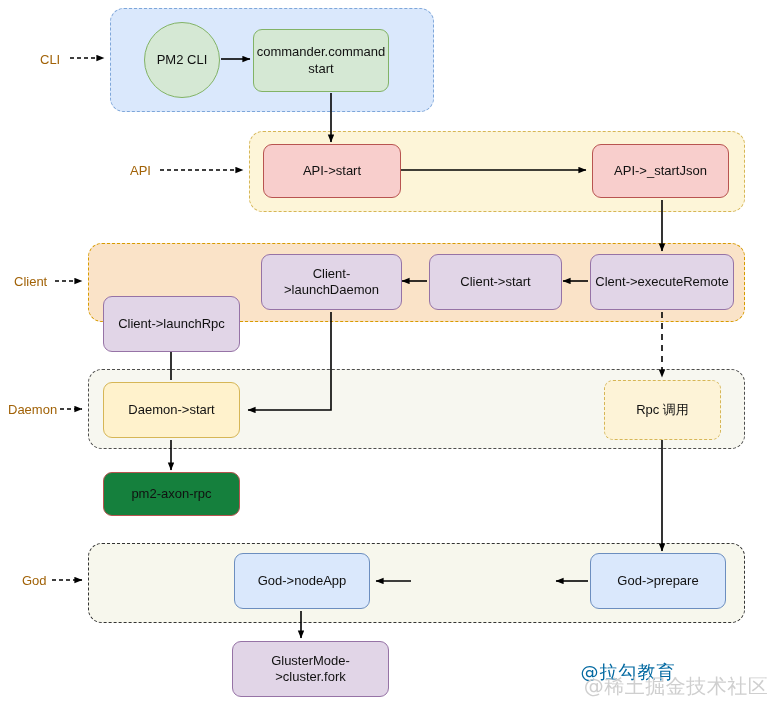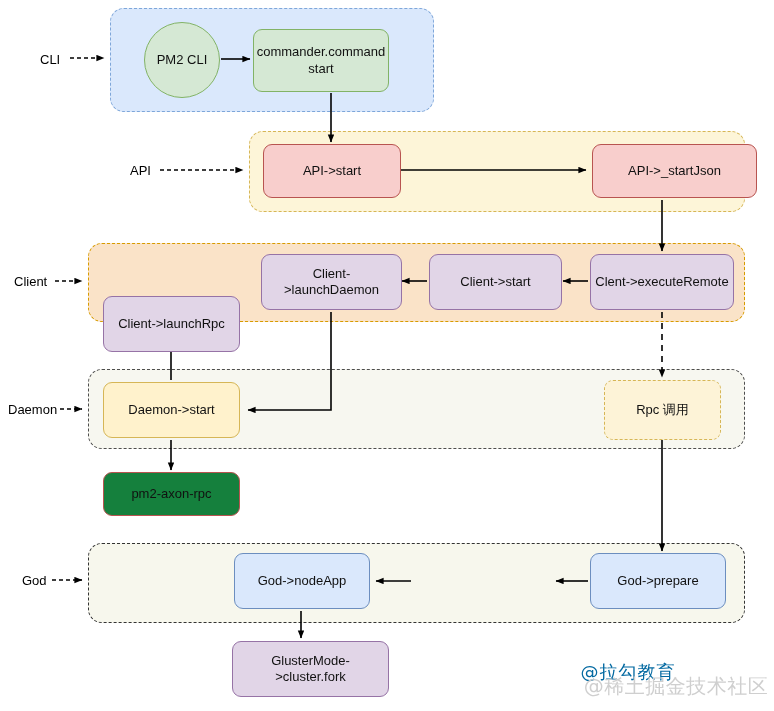--- a/index.html
+++ b/index.html
@@ -24,21 +24,21 @@
     position: absolute;
     box-sizing: border-box;
     border-radius: 14px;
     border-style: dashed;
     border-width: 1.5px;
   }
   
   .lane-label {
     position: absolute;
     font-size: 13px;
-    color: #000000;
+    color: #a16207;
     white-space: nowrap;
     line-height: 1;
     text-align: center;
   }
   
   .node {
     position: absolute;
     box-sizing: border-box;
     display: flex;
     align-items: center;
@@ -169,21 +169,21 @@
 
   <div class="node" style="left:263px; top:144px; width:138px; height:54px; background:#f8cecc; border-color:#b85450;">
     <span>API-&gt;start</span>
   </div>
 
   <div class="node multiline" style="left:253px; top:29px; width:136px; height:63px; background:#d5e8d4; border-color:#82b366;">
     <span style="white-space:pre-line;">commander.command
 start</span>
   </div>
 
-  <div class="node" style="left:592px; top:144px; width:165px; height:54px; background:#f8cecc; border-color:#b85450;">
+  <div class="node" style="left:592px; top:144px; width:137px; height:54px; background:#f8cecc; border-color:#b85450;">
     <span>API-&gt;_startJson</span>
   </div>
 
   <div class="node" style="left:103px; top:254px; width:137px; height:56px; background:#e1d5e7; border-color:#9673a6;margin-top:42px;">
     <span>Client-&gt;launchRpc</span>
   </div>
 
   <div class="node" style="left:261px; top:254px; width:141px; height:56px; background:#e1d5e7; border-color:#9673a6;">
     <span>Client-&gt;launchDaemon</span>
   </div>

